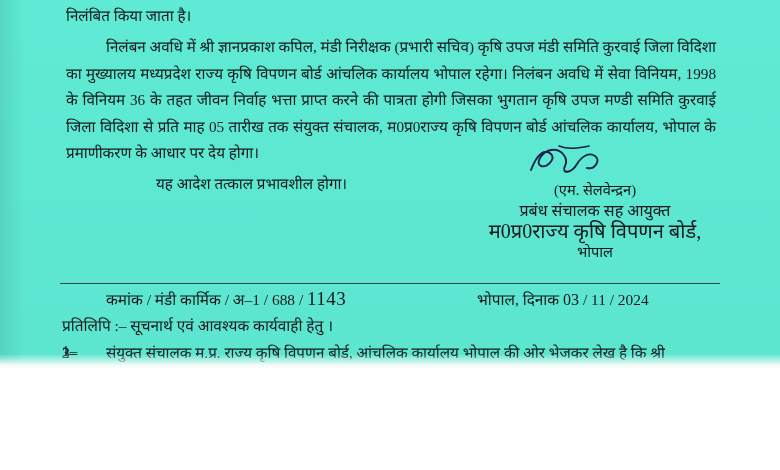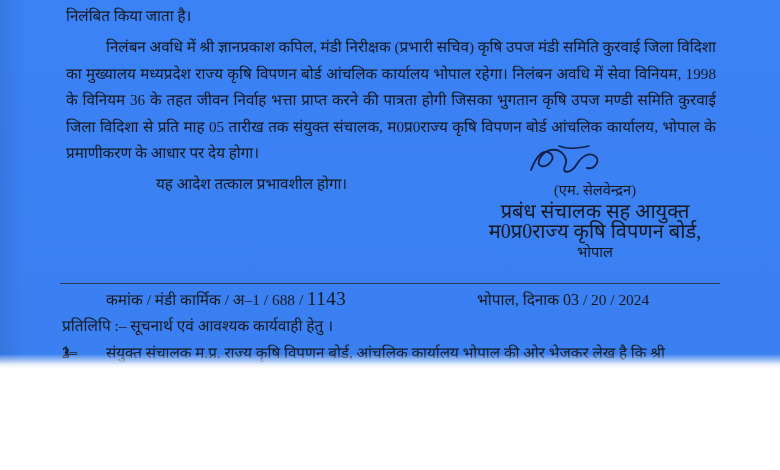--- a/index.html
+++ b/index.html
@@ -12,21 +12,21 @@
     height: 470px;
     overflow: hidden;
     font-family: "Liberation Serif", "DejaVu Serif", serif;
     color: #16181c;
   }
 
   .page {
     position: relative;
     width: 780px;
     height: 368px;
-    background: #3b82f6;
+    background: #5eead4;
     overflow: hidden;
   }
 
   
   .paper-tint {
     position: absolute;
     inset: 0;
     background:
       linear-gradient(to right, rgba(0,0,0,0.035) 0px, rgba(0,0,0,0.0) 26px),
       linear-gradient(to bottom, rgba(255,255,255,0.0) 0%, rgba(0,0,0,0.02) 100%);
@@ -66,21 +66,21 @@
     font-size: 14.4px;
     line-height: 20.5px;
   }
   .sign-scribble {
     height: 30px;
     position: relative;
     margin-bottom: 2px;
   }
   .sign-scribble svg { position: absolute; left: 55px; top: -4px; }
   .sign-name { font-size: 14.6px; }
-  .sign-role1 { font-size: 20px; }
+  .sign-role1 { font-size: 16px; }
   .sign-role2 { font-size: 20px; }
   .sign-city { font-size: 14.6px; text-align: center; }
 
   
   .rule {
     position: absolute;
     left: 60px;
     top: 283px;
     width: 660px;
     height: 1px;
@@ -196,21 +196,21 @@
 
   <div class="ref-row">
     <div class="ref-left">
       <span>कमांक / मंडी कार्मिक / अ–1 / 688 /</span>
       <span class="ref-hand">1143</span>
     </div>
     <div class="ref-right">
       <span>भोपाल, दिनाक</span>
       <span class="date-hand">03</span>
       <span>/</span>
-      <span>20</span>
+      <span>11</span>
       <span>/</span>
       <span>2024</span>
     </div>
   </div>
 
   <div class="copy-line">प्रतिलिपि :– सूचनार्थ एवं आवश्यक कार्यवाही हेतु ।</div>
 
   <div class="list">
     <div class="list-item">
       <span class="list-num">1–</span>

